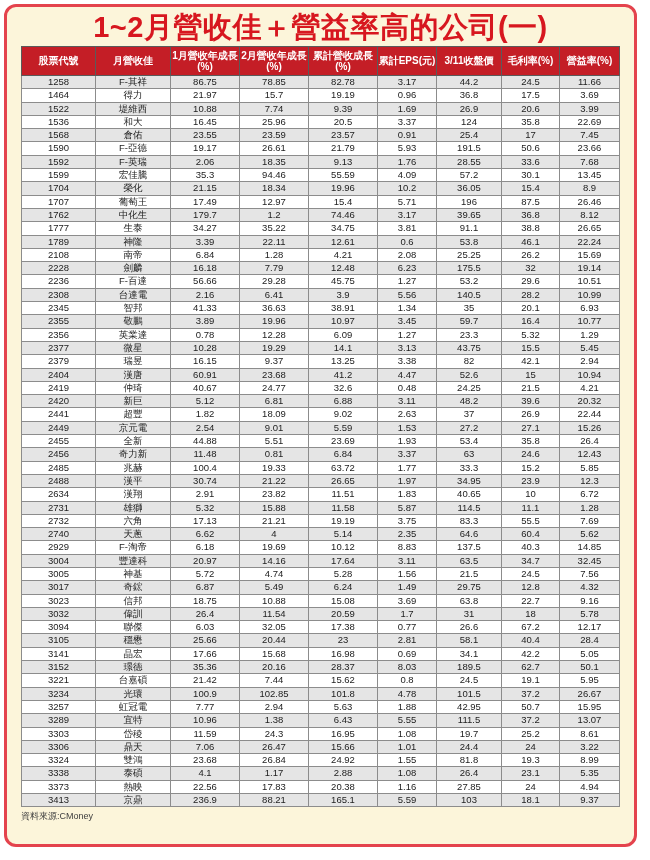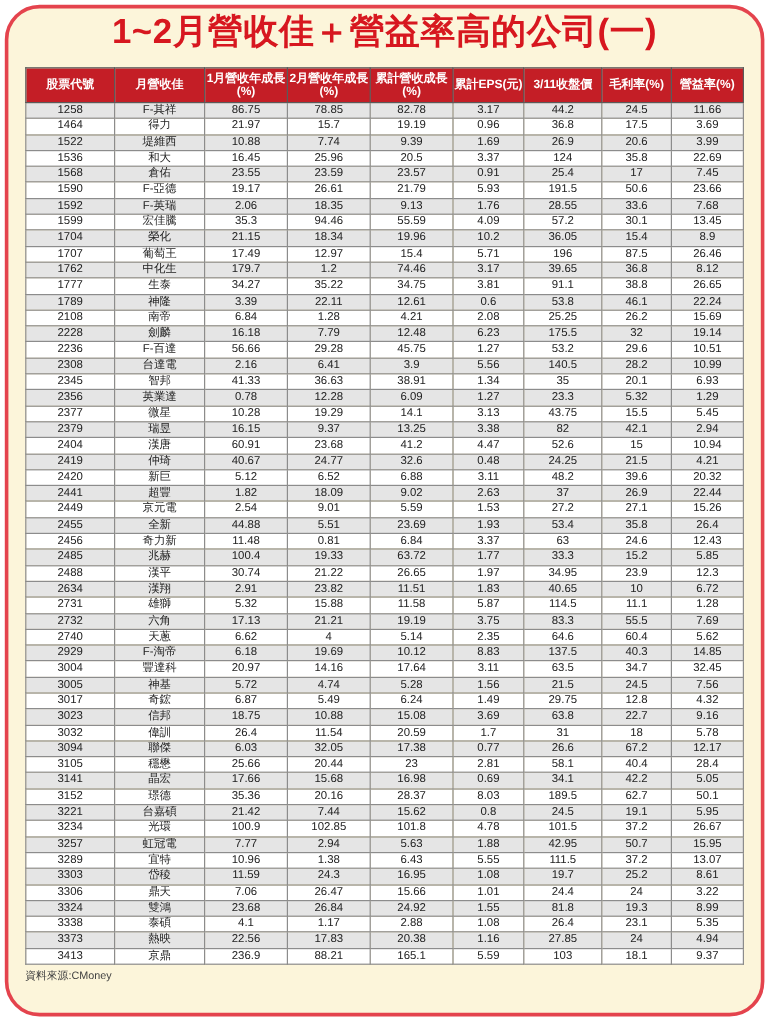--- a/index.html
+++ b/index.html
@@ -7,37 +7,37 @@
     width: 650px; height: 860px;
     background: #ffffff;
     font-family: "Liberation Sans", sans-serif;
     position: relative;
   }
   .frame {
     position: absolute;
     left: 4px; top: 4px;
     width: 633px; height: 843px;
     border: 3px solid #e4434d;
-    border-radius: 29px;
+    border-radius: 12px;
     background: #fcf5da;
     overflow: hidden;
     box-sizing: border-box;
   }
   .title {
     text-align: center;
     color: #d7171f;
     font-size: 29px;
     font-weight: bold;
     margin-top: 3px;
     line-height: 34px;
     letter-spacing: 0.5px;
   }
   table.companies {
     border-collapse: collapse;
-    margin: 12px auto 0 auto;
+    margin: 2px auto 0 auto;
     table-layout: fixed;
     border: 1px solid #5a5a5a;
   }
   table.companies th {
     background: #c41e26;
     color: #ffffff;
     font-size: 10px;
     font-weight: bold;
     border: 1px solid #5a5a5a;
     padding: 1px 0;
@@ -291,20 +291,31 @@
           <td>智邦</td>
           <td>41.33</td>
           <td>36.63</td>
           <td>38.91</td>
           <td>1.34</td>
           <td>35</td>
           <td>20.1</td>
           <td>6.93</td>
         </tr>
         <tr>
+          <td>2355</td>
+          <td>敬鵬</td>
+          <td>3.89</td>
+          <td>19.96</td>
+          <td>10.97</td>
+          <td>3.45</td>
+          <td>59.7</td>
+          <td>16.4</td>
+          <td>10.77</td>
+        </tr>
+        <tr>
           <td>2356</td>
           <td>英業達</td>
           <td>0.78</td>
           <td>12.28</td>
           <td>6.09</td>
           <td>1.27</td>
           <td>23.3</td>
           <td>5.32</td>
           <td>1.29</td>
         </tr>
@@ -349,21 +360,21 @@
           <td>32.6</td>
           <td>0.48</td>
           <td>24.25</td>
           <td>21.5</td>
           <td>4.21</td>
         </tr>
         <tr>
           <td>2420</td>
           <td>新巨</td>
           <td>5.12</td>
-          <td>6.52</td>
+          <td>6.81</td>
           <td>6.88</td>
           <td>3.11</td>
           <td>48.2</td>
           <td>39.6</td>
           <td>20.32</td>
         </tr>
         <tr>
           <td>2441</td>
           <td>超豐</td>
           <td>1.82</td>

